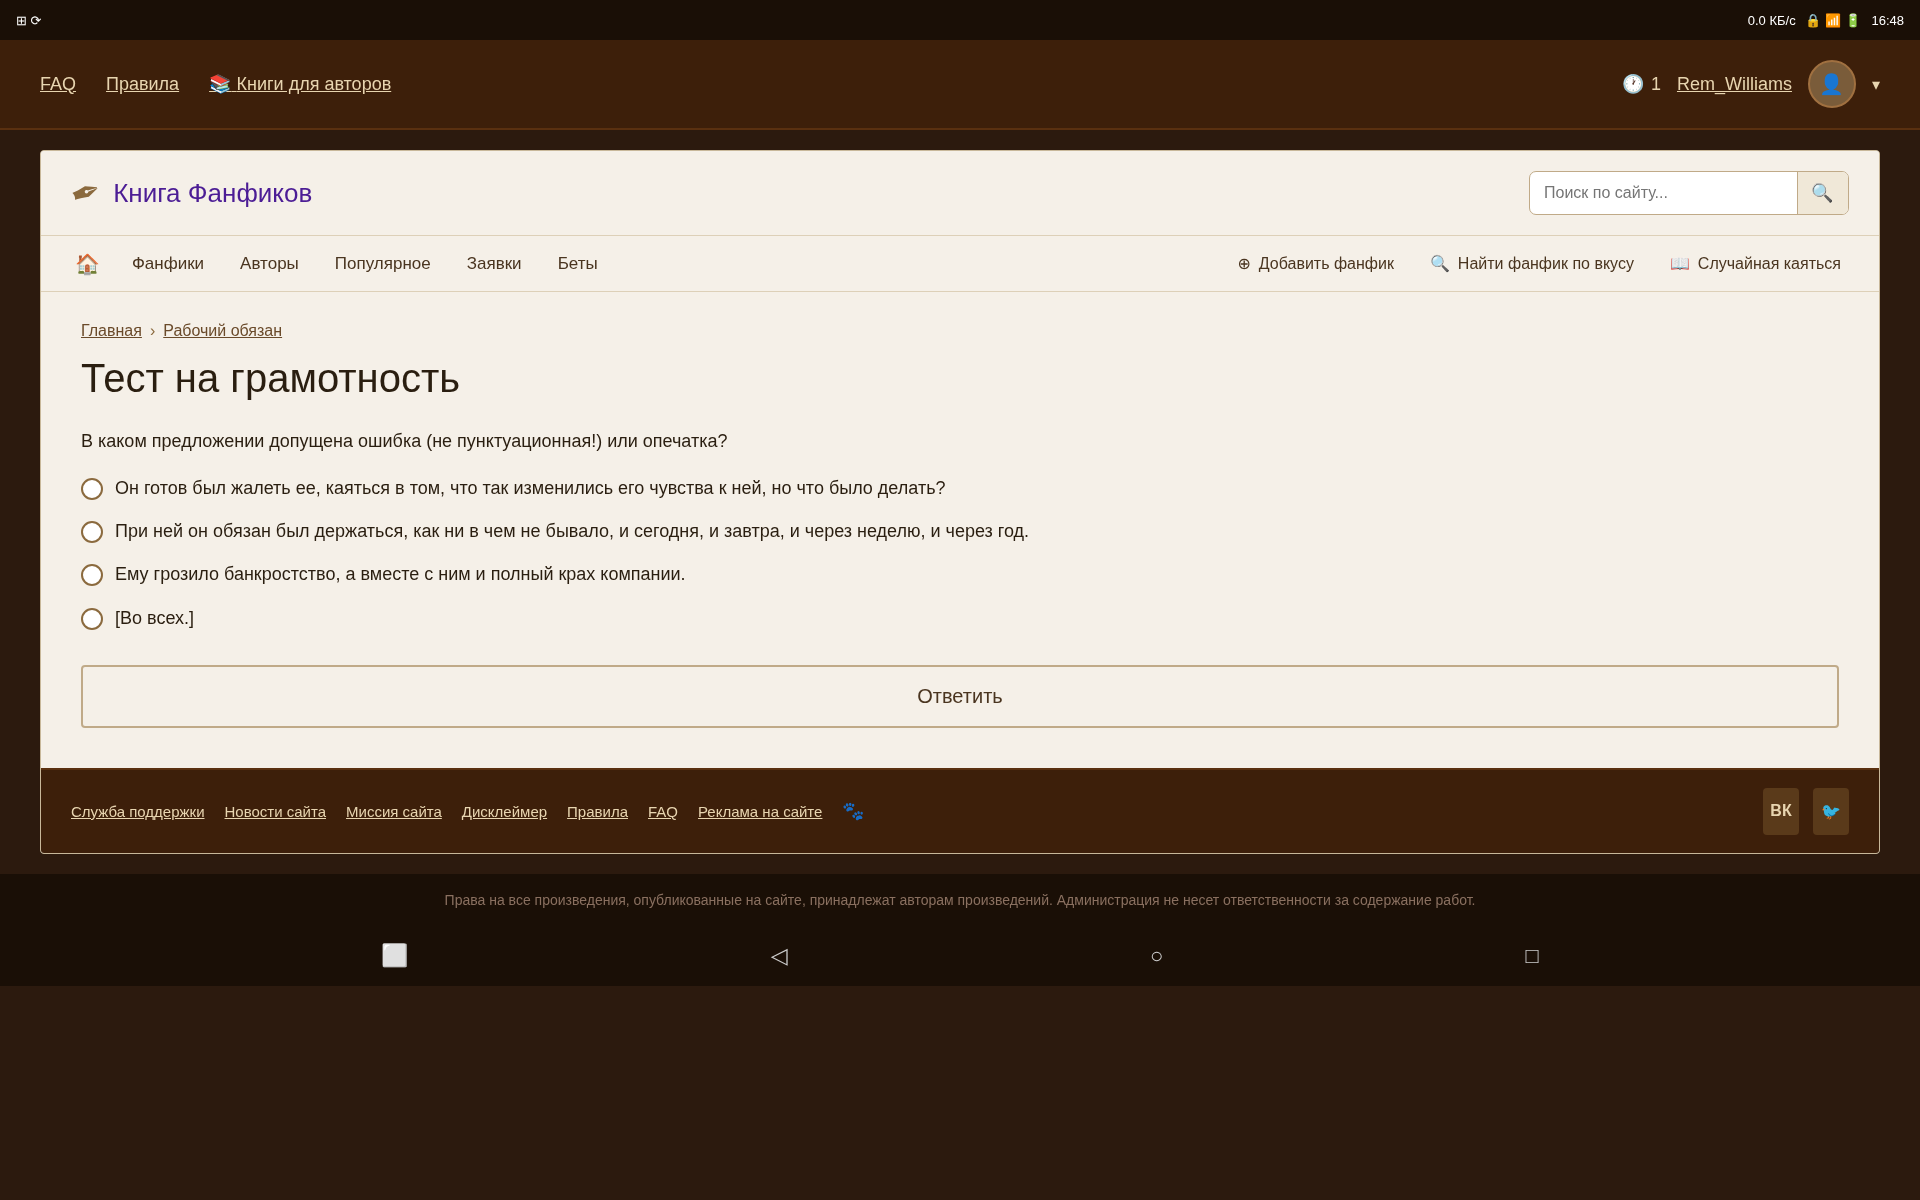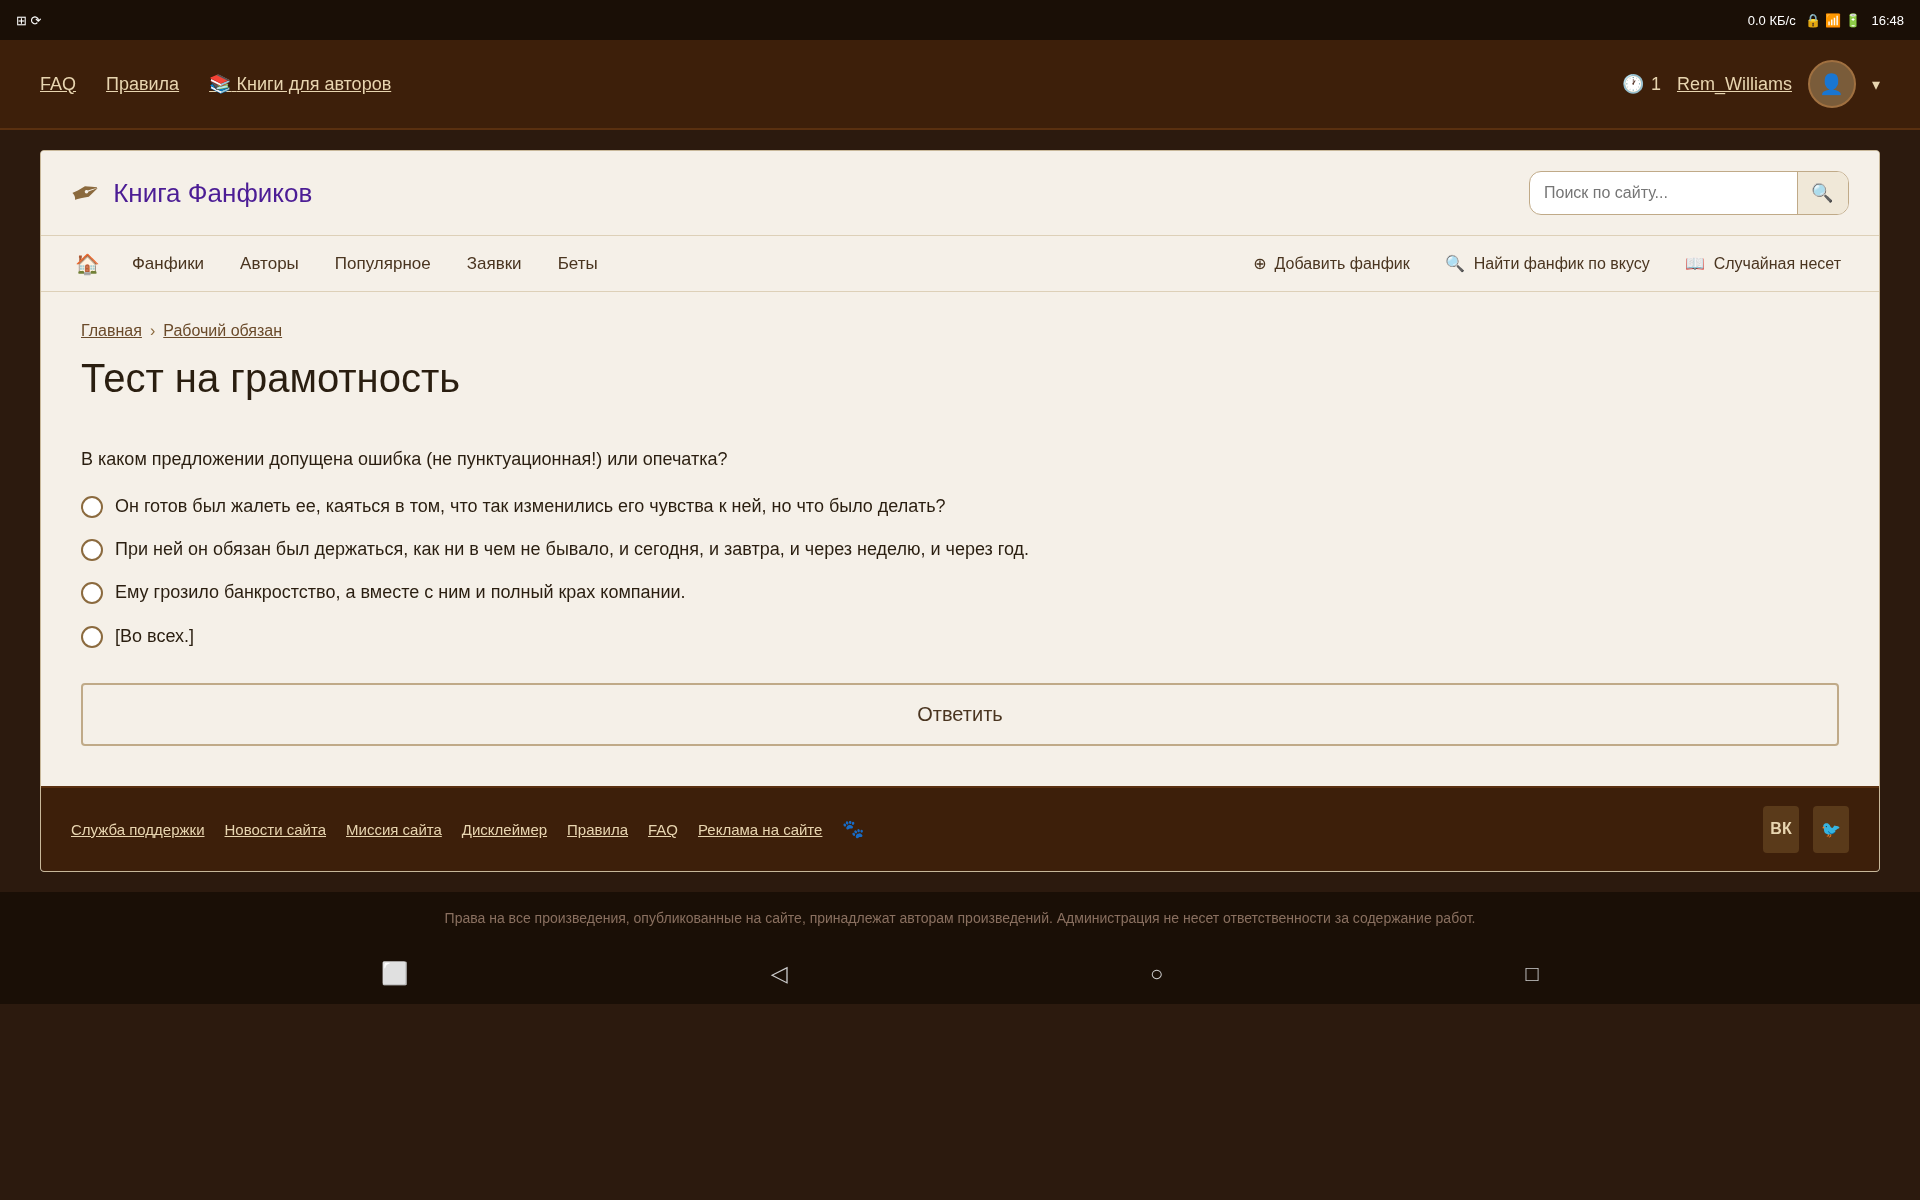--- a/index.html
+++ b/index.html
@@ -130,21 +130,21 @@
     }
     .logo-text {
       font-size: 26px;
       color: #4c1d95;
       font-weight: normal;
     }
     .search-box {
       display: flex;
       align-items: center;
       border: 1px solid #c0aa88;
-      border-radius: 12px;
+      border-radius: 7px;
       background: #fff;
       overflow: hidden;
       width: 320px;
     }
     .search-input {
       border: none;
       outline: none;
       padding: 10px 14px;
       font-size: 16px;
       color: #999;
@@ -224,21 +224,21 @@
     .breadcrumb-sep {
       color: #8b6a3e;
       font-size: 16px;
     }
 
     
     .page-title {
       font-size: 40px;
       color: #2a1e10;
       font-weight: normal;
-      margin-bottom: 48px;
+      margin-bottom: 30px;
     }
 
     
     .question-text {
       font-size: 18px;
       color: #2a1e10;
       margin-bottom: 24px;
     }
 
     
@@ -419,21 +419,21 @@
         <div class="main-nav-action">
           <span>⊕</span>
           <span>Добавить фанфик</span>
         </div>
         <div class="main-nav-action">
           <span>🔍</span>
           <span>Найти фанфик по вкусу</span>
         </div>
         <div class="main-nav-action">
           <span>📖</span>
-          <span>Случайная несет</span>
+          <span>Случайная каяться</span>
         </div>
       </div>
     </div>
 
     <div class="page-content">
 
       
       <div class="breadcrumb">
         <a class="breadcrumb-link">Главная</a>
         <span class="breadcrumb-sep">›</span>

